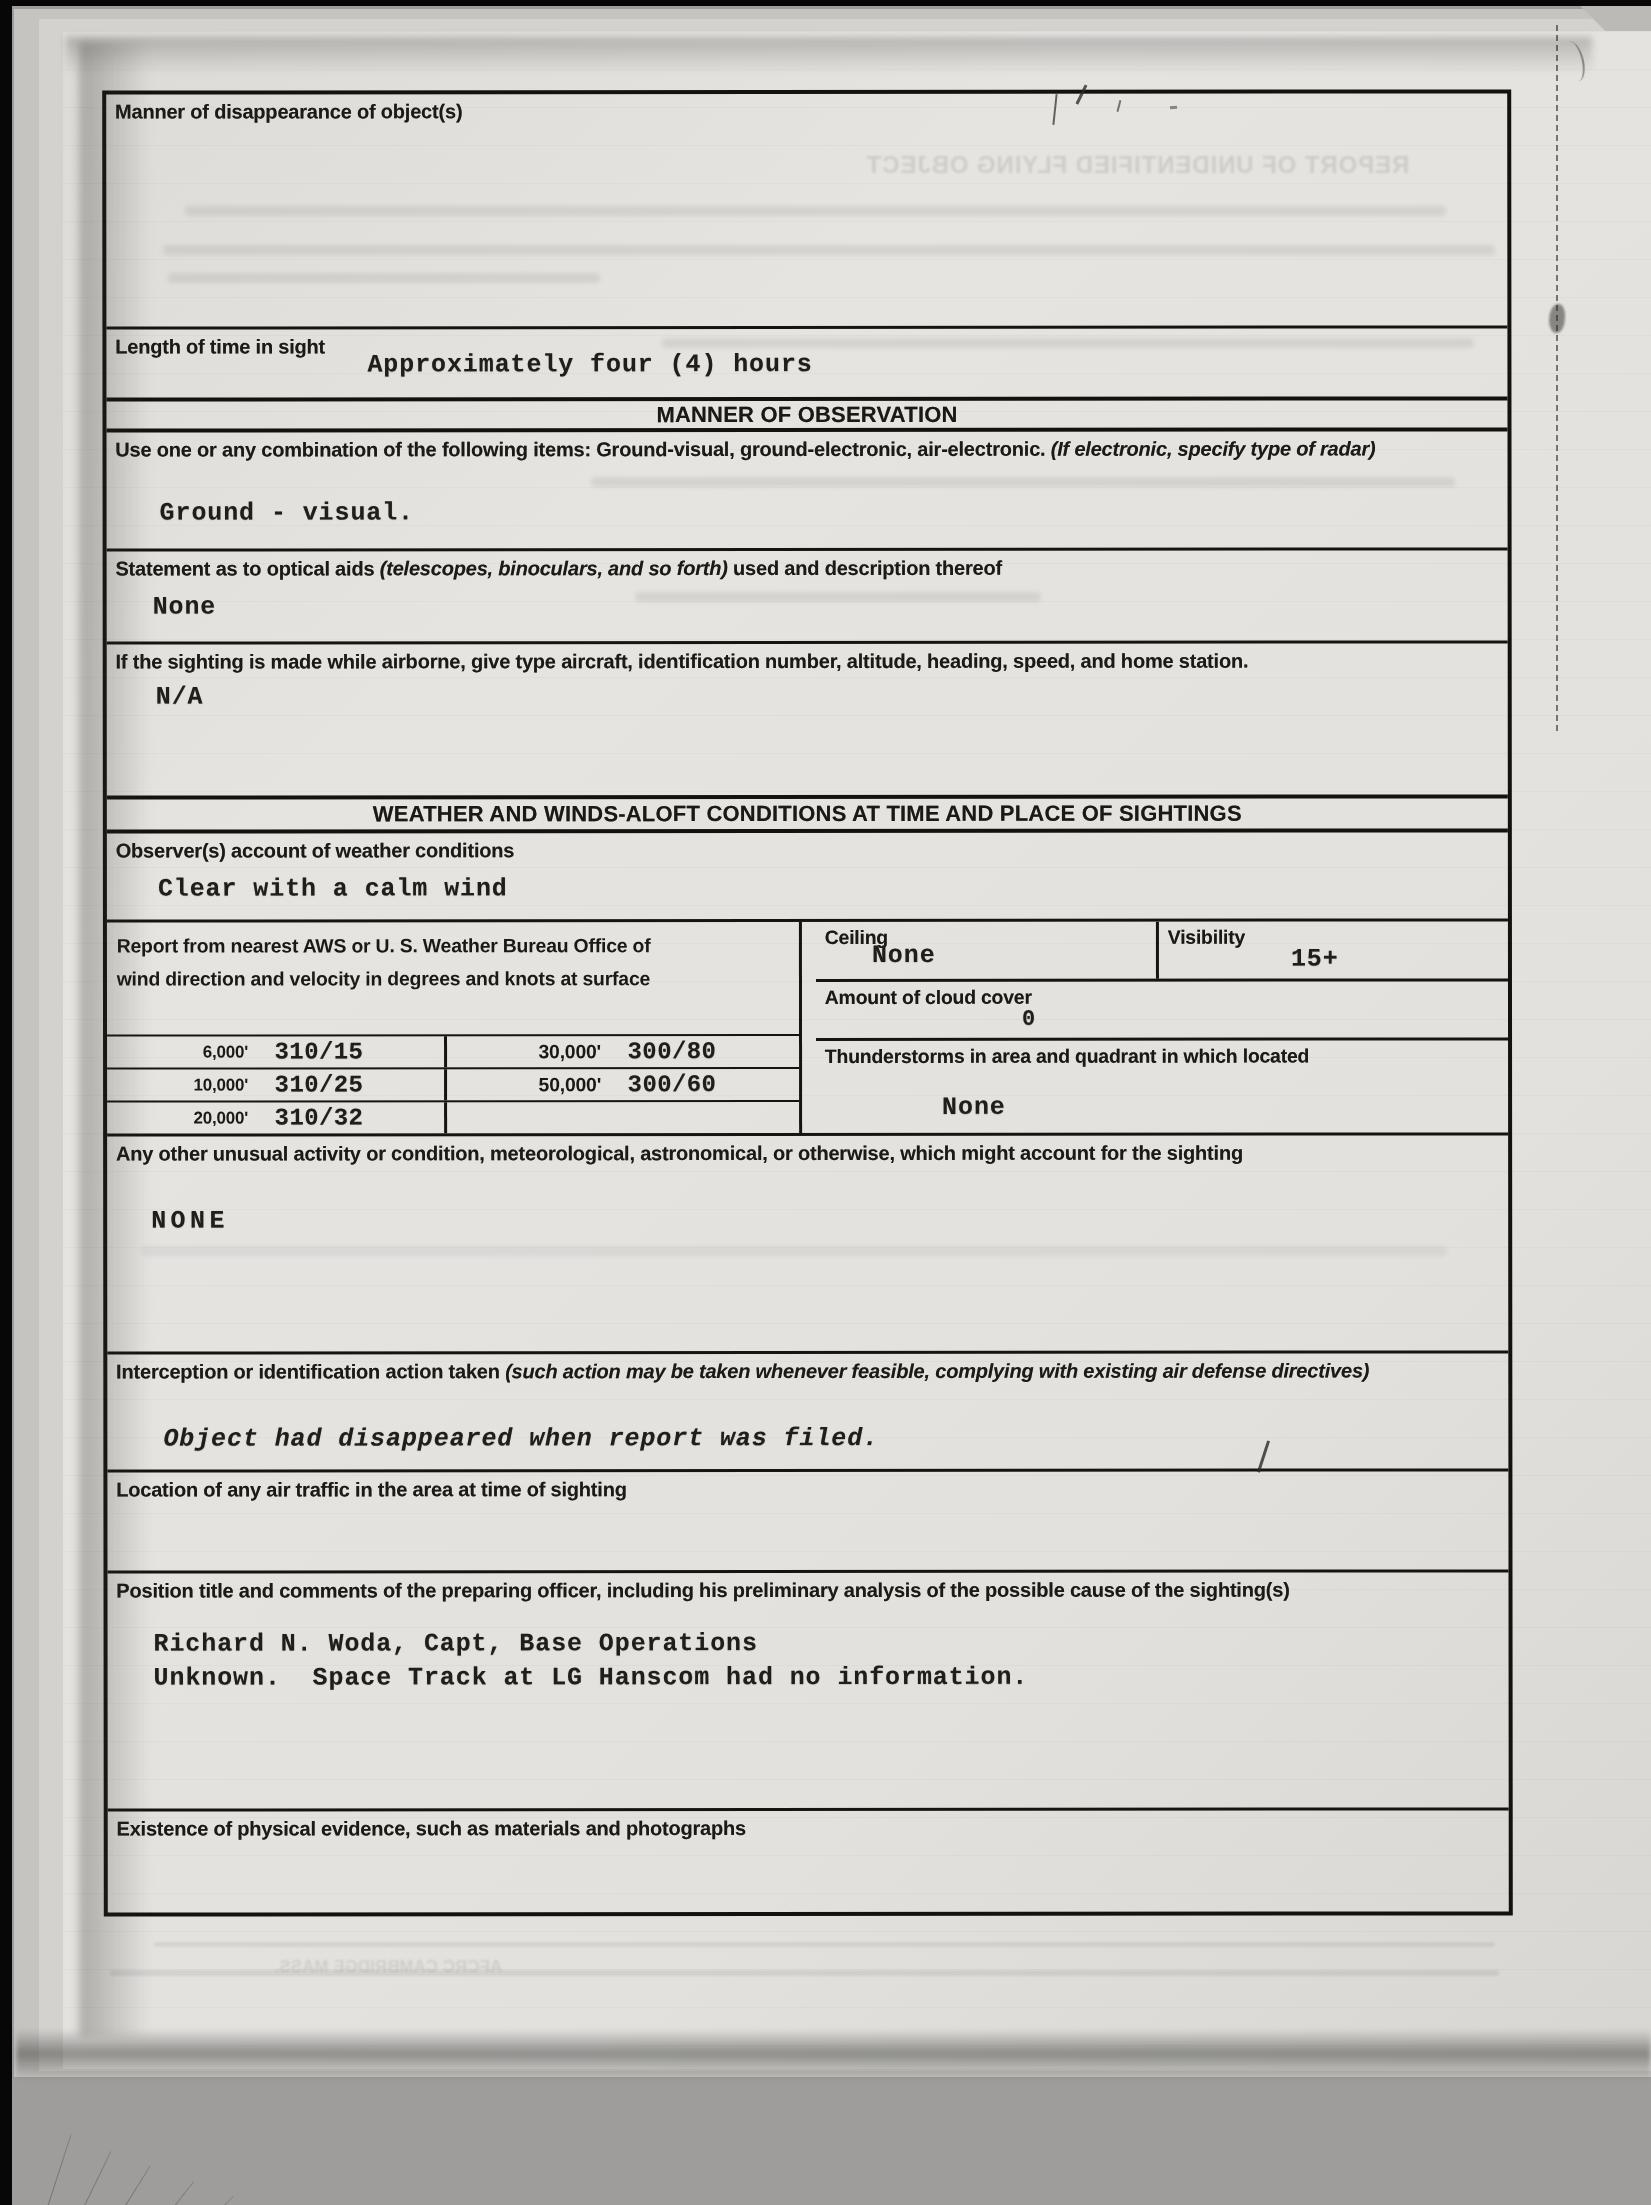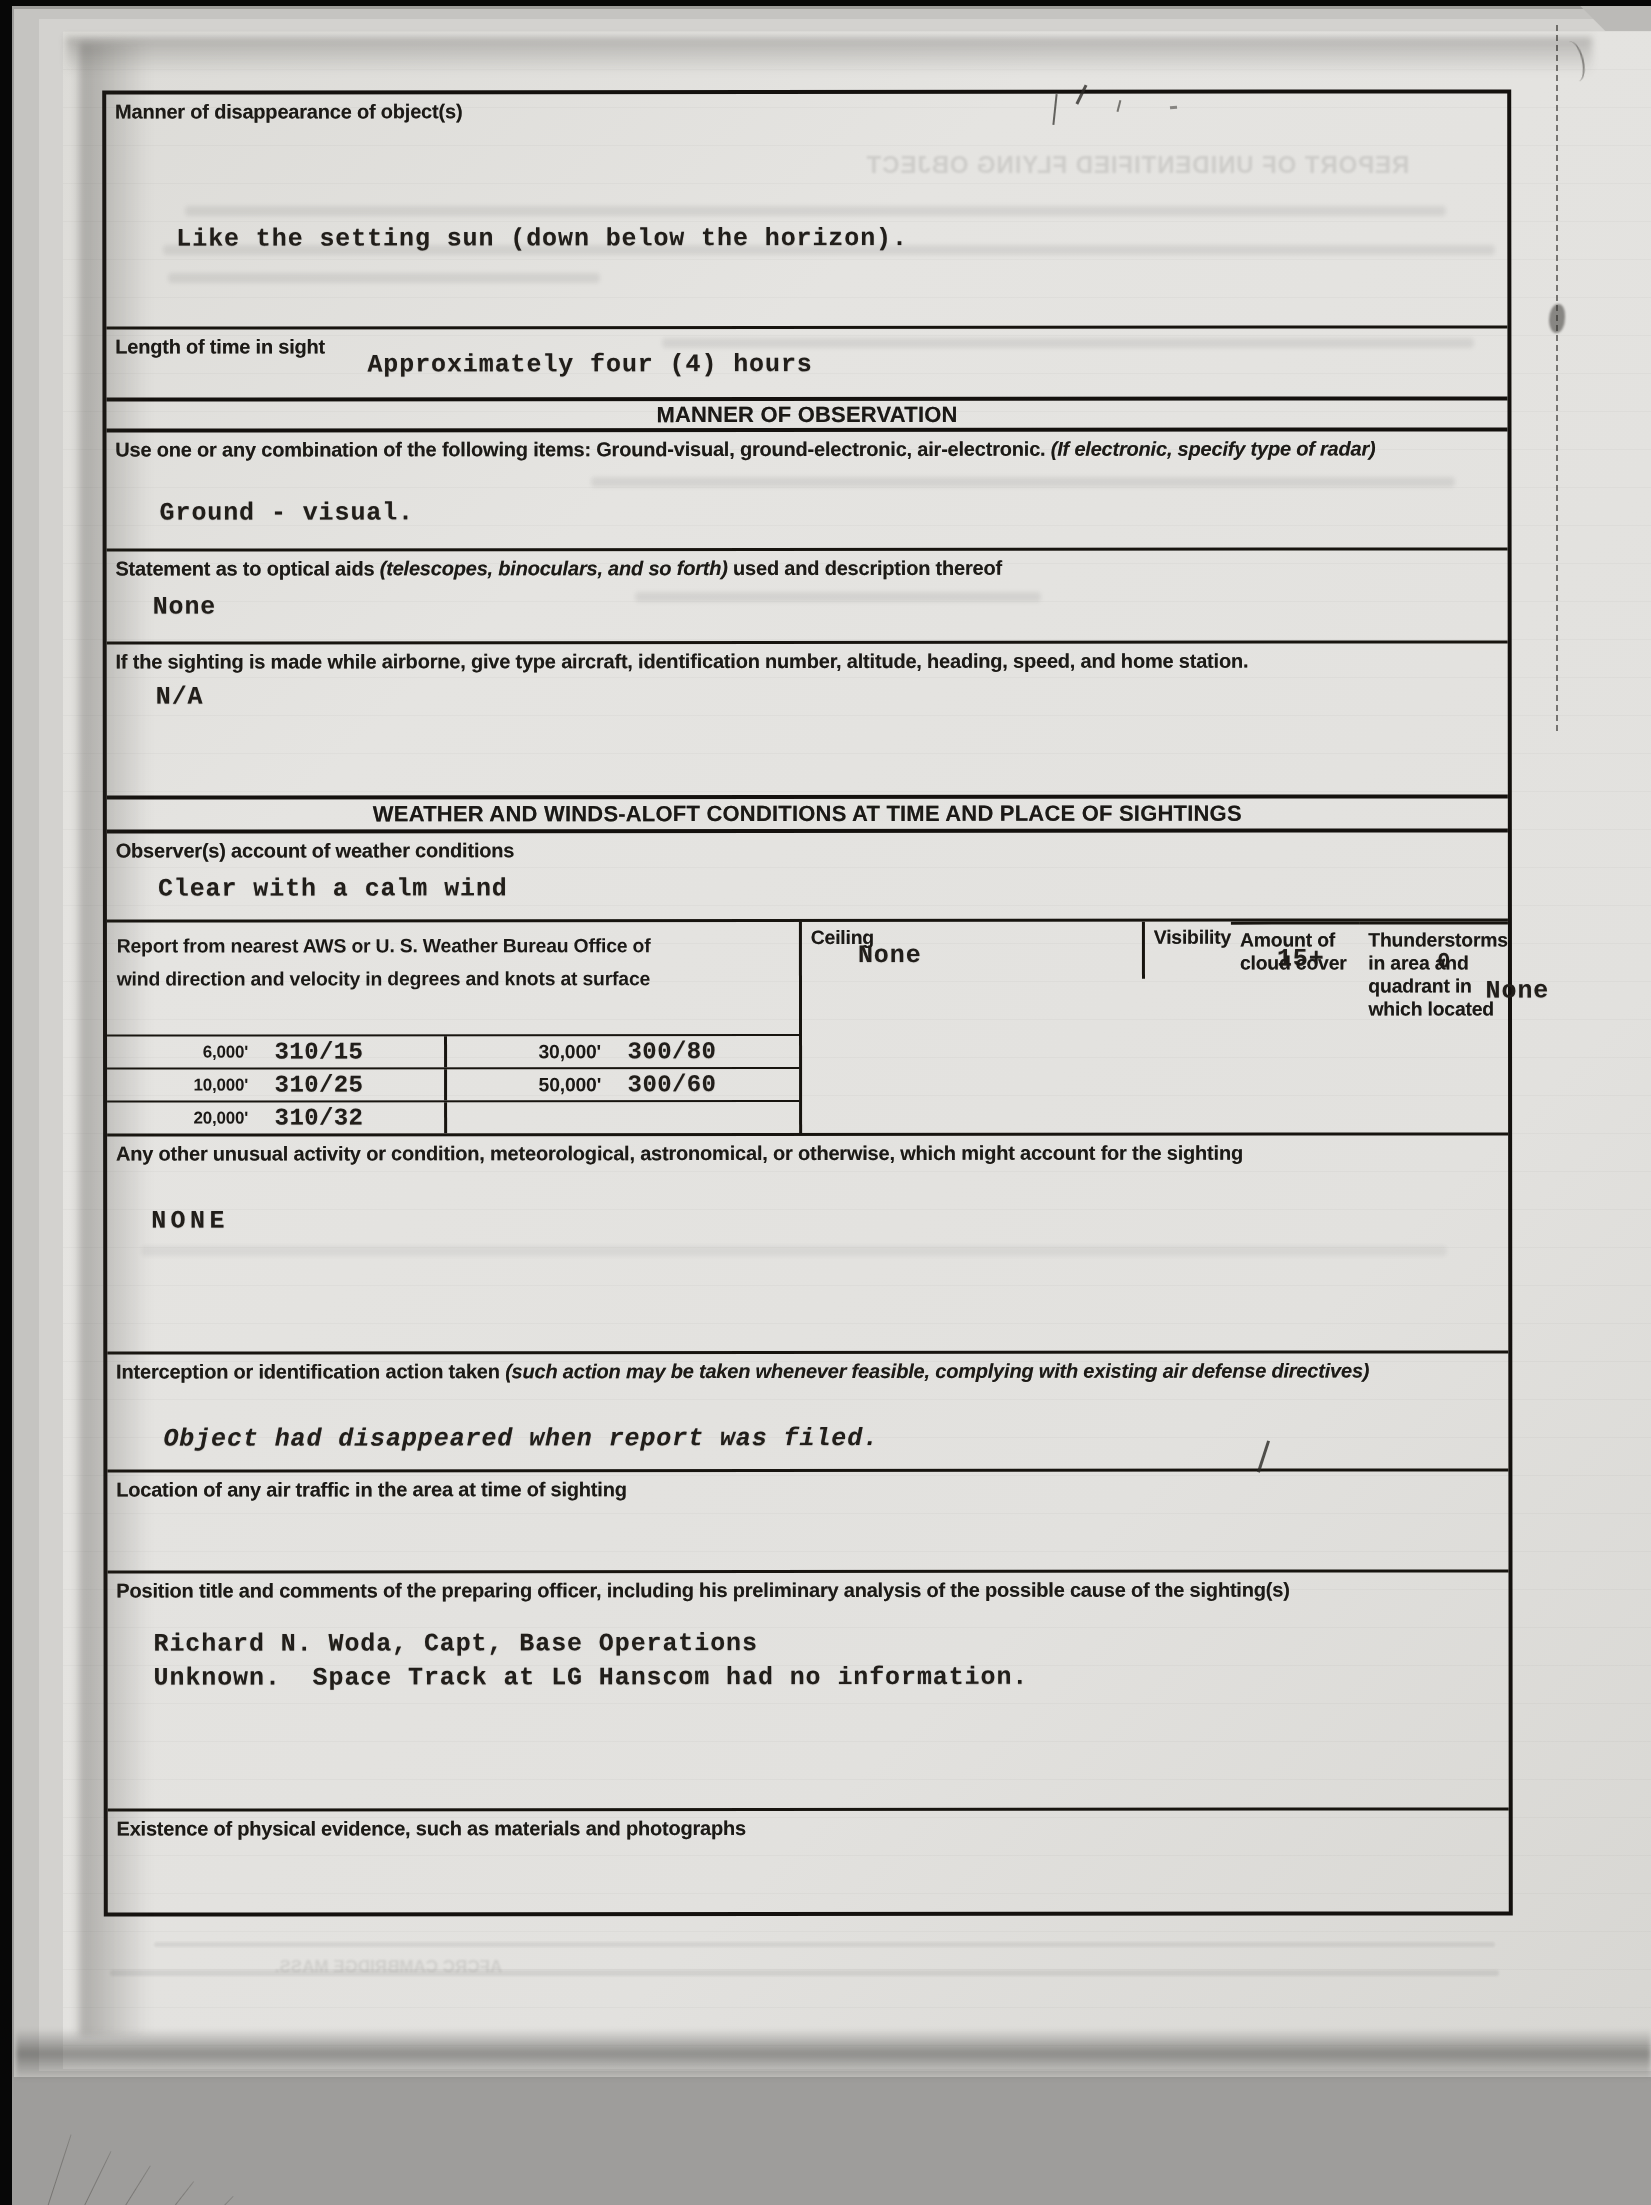--- a/index.html
+++ b/index.html
@@ -54,21 +54,21 @@
   .aws-l1{padding:11.5px 0 0 9.7px;font-size:19.4px;font-weight:700;letter-spacing:-0.2px;}
   .aws-l2{padding:10.6px 0 0 9.7px;font-size:19.4px;font-weight:700;letter-spacing:-0.2px;}
   .wind-table{position:absolute;left:0;bottom:0;width:100%;}
   .wt-row{display:flex;align-items:center;height:31px;border-top:2.6px solid #17140f;box-sizing:content-box;}
   .wt-l{width:340px;height:100%;border-right:3.1px solid #17140f;display:flex;align-items:center;box-sizing:border-box;}
   .wt-r{flex:1;display:flex;align-items:center;height:100%;}
   .wt-alt{width:141px;text-align:right;font-size:17px;font-weight:700;letter-spacing:-0.2px;}
   .wt-alt2{width:154px;text-align:right;font-size:19.4px;font-weight:700;letter-spacing:-0.2px;}
   .wt-val{margin-left:26.5px;font-family:"Liberation Mono",monospace;font-size:24px;font-weight:700;
           letter-spacing:0.4px;color:#211e1a;text-shadow:0 0.4px 0.9px rgba(35,31,27,0.40);}
-  .wx-right{flex:1;display:flex;flex-direction:row;}
+  .wx-right{flex:1;display:flex;flex-direction:column;margin-left:14px;}
   .wx-cv{display:flex;height:57px;}
   .wx-ceiling{width:343px;border-right:3.1px solid #17140f;position:relative;box-sizing:border-box;}
   .wx-vis{flex:1;position:relative;border-radius:25px;}
   .cell-lbl{font-size:19.4px;font-weight:700;letter-spacing:-0.2px;padding:4.4px 0 0 8.8px;
             text-shadow:0 0 0.4px rgba(20,18,15,0.45);}
   .wx-cloud{height:59px;border-top:3.1px solid #17140f;position:relative;box-sizing:border-box;}
   .wx-thunder{flex:1;border-top:3.1px solid #17140f;position:relative;box-sizing:border-box;}
 
   
   .mk{position:absolute;background:#2b2925;}
@@ -104,21 +104,20 @@
   <div class="gl" style="left:635px;top:592px;width:406px;"></div>
   <div class="gl" style="left:141px;top:1246px;width:1306px;opacity:0.7;"></div>
   <div class="gl" style="left:154px;top:1942px;width:1341px;height:5.3px;opacity:0.9;filter:blur(0.9px);"></div>
   <div class="gl" style="left:110px;top:1970px;width:1389px;height:6.2px;opacity:1;filter:blur(0.9px);"></div>
   <div class="ghost ghost-footer">AFCRC CAMBRIDGE MASS.</div>
 
   <div class="form">
 
     <div class="row first" style="height:232px;">
       <div class="lbl">Manner of disappearance of object(s)</div>
-      <div class="typed" style="left:70px;top:130px;">Like the setting sun (down below the horizon).</div>
     </div>
 
     <div class="row" style="height:71px;">
       <div class="lbl">Length of time in sight</div>
       <div class="typed" style="left:261px;top:21px;">Approximately four (4) hours</div>
     </div>
 
     <div class="hdr" style="height:35px;">MANNER OF OBSERVATION</div>
 
     <div class="row first" style="height:116px;">

